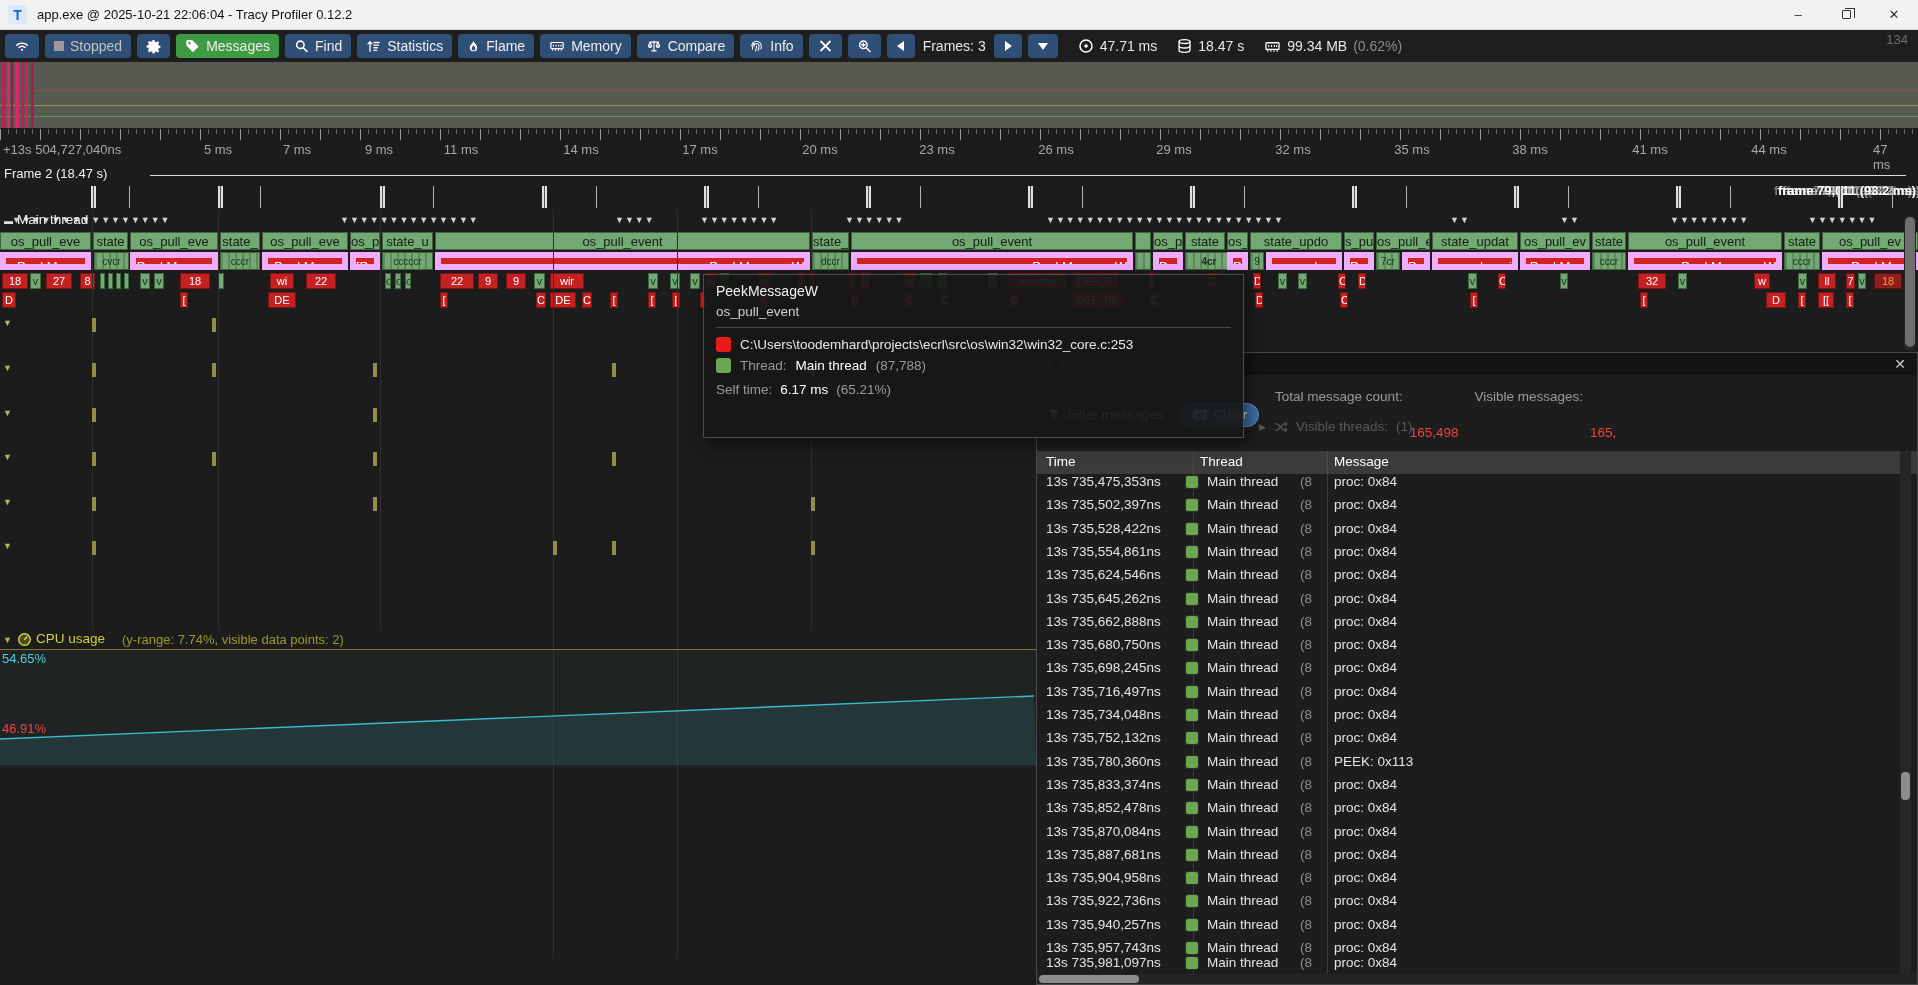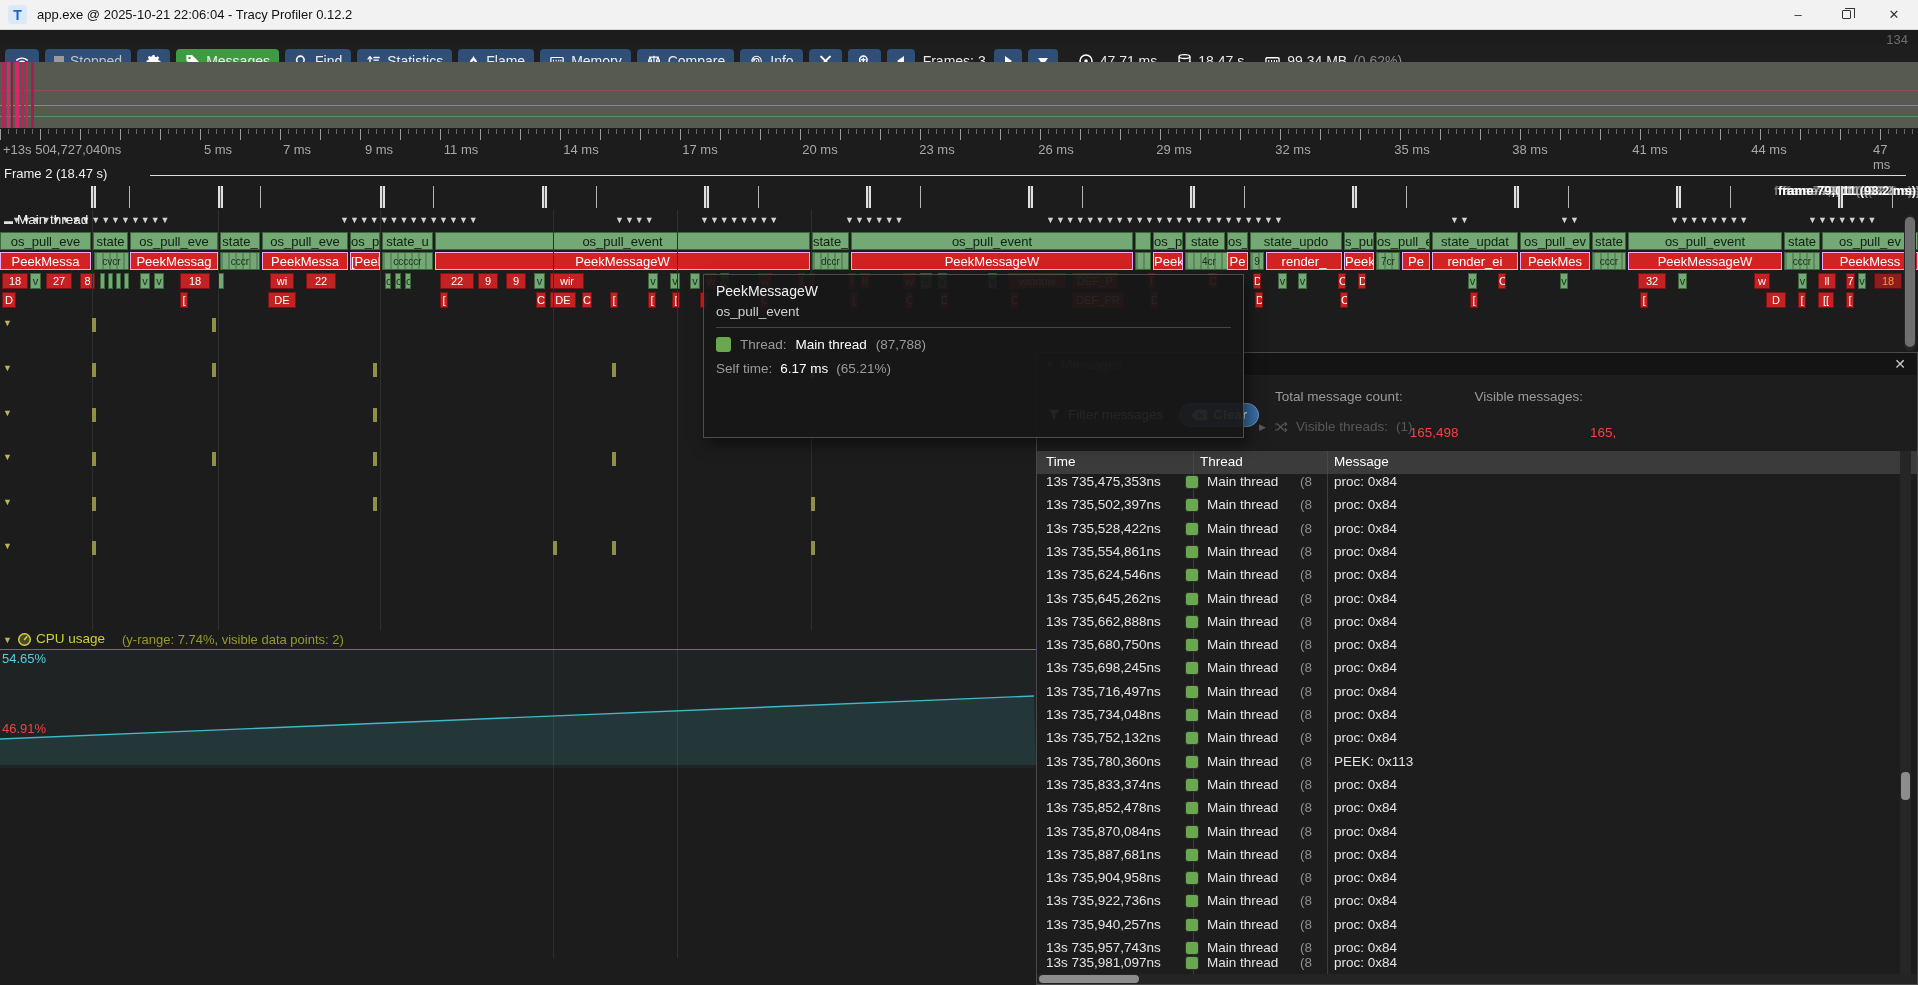--- a/index.html
+++ b/index.html
@@ -13,21 +13,21 @@
   .tracy-logo { width:19px; height:19px; margin-left:8px; background:#dce9f9; border-radius:3px;
     color:#1a66c9; font-weight:bold; font-size:14px; display:flex; align-items:center; justify-content:center; }
   .titletext { margin-left:10px; color:#111; font-size:13px; }
   .wincontrols { margin-left:auto; display:flex; height:30px; }
   .winbtn { width:48px; height:30px; display:flex; align-items:center; justify-content:center; color:#333; font-size:13px; }
   .restore-glyph { position:relative; width:9px; height:9px; border:1px solid #333; border-radius:1px; }
   .restore-glyph:before { content:""; position:absolute; left:2px; top:-3px; width:9px; height:9px; border:1px solid #333; border-left:none; border-bottom:none; }
 
   
   .toolbar { position:absolute; left:0; top:30px; width:1918px; height:32px; background:#1e1e1e;
-    display:flex; align-items:center; gap:6px; padding-left:5px;margin-top:15px; }
+    display:flex; align-items:center; gap:6px; padding-left:5px; }
   .tb { height:24px; background:#2f4f77; border:none; border-radius:4px; color:#eee; font-size:14px;
     display:flex; align-items:center; gap:6px; padding:0 9px; font-family:inherit; white-space:nowrap; }
   .tb svg { flex:0 0 auto; }
   .tb.green { background:#3f9b43; }
   .tb .dimtext { color:#c3c3c3; }
   .sq { width:10px; height:10px; background:#9a9a9a; display:inline-block; }
   .frames-label { color:#e8e8e8; font-size:14px; margin:0 2px; }
   .statgroup { display:flex; align-items:flex-end; gap:6px; color:#e8e8e8; font-size:14px; margin-left:14px; white-space:nowrap; }
   .statgroup .pct { color:#8a8a8a; }
   .fps-counter { position:absolute; right:10px; top:32px; color:#6d6d6d; font-size:13px; }
@@ -60,21 +60,21 @@
 
   
   .thread-row { position:absolute; left:0; top:211px; width:1918px; height:20px; }
   .thread-label { position:absolute; left:4px; top:1px; color:#f2f2f2; font-size:13.5px; z-index:2; }
   .thread-label .collapse-glyph { font-size:9px; color:#e0e0e0; margin-right:4px; }
   .tri-cluster { position:absolute; top:4px; color:#d2d2d2; font-size:9px; letter-spacing:1px; white-space:nowrap; }
   .zrow { position:absolute; left:0; width:1918px; height:19px; }
   .zone { position:absolute; top:0; height:18px; font-size:13px; line-height:18px; overflow:hidden;
     white-space:nowrap; text-align:center; }
   .zone.zg { background:#74a874; border:1px solid #3c663c; color:#102010; }
-  .zone.zr { background:#d32222; border:1px solid #f0abfc; color:#fff; }
+  .zone.zr { background:#d32222; border:6px solid #f0abfc; color:#fff;text-align:right; }
   .zone.zc { background:#74a874; border:1px solid #3c663c; color:#17301a; font-size:10px;
     background-image:repeating-linear-gradient(90deg,rgba(0,0,0,.18) 0 2px,transparent 2px 7px); }
   .mini { position:absolute; top:1px; height:16px; font-size:11px; line-height:15px; text-align:center;
     overflow:hidden; white-space:nowrap; }
   .mini.r { background:#c42222; border:1px solid #7d1212; color:#fff; }
   .mini.g { background:#74a874; border:1px solid #3c663c; color:#14301a; }
   .mini.o { background:#8f1d1d; border:1px solid #5d0f0f; color:#f0a030; }
 
   .gridline { position:absolute; width:1px; background:#2e2e2e; top:210px; }
   .plotrow-tri { position:absolute; left:3px; color:#b8b857; font-size:9px; }
@@ -390,21 +390,21 @@
       <div class="zone zr" style="left: 130px; width: 88px;">PeekMessag</div>
       <div class="zone zc" style="left: 220px; width: 40px;">cccr</div>
       <div class="zone zr" style="left: 262px; width: 86px;">PeekMessa</div>
       <div class="zone zr" style="left: 350px; width: 30px;">[Peek</div>
       <div class="zone zc" style="left: 382px; width: 51px;">cccccr</div>
       <div class="zone zr" style="left: 435px; width: 375px;">PeekMessageW</div>
       <div class="zone zc" style="left: 812px; width: 37px;">dccr</div>
       <div class="zone zr" style="left: 851px; width: 282px;">PeekMessageW</div>
       <div class="zone zc" style="left: 1135px; width: 16px;"></div>
       <div class="zone zr" style="left: 1153px; width: 30px;">Peek</div>
-      <div class="zone zc" style="left: 1185px; width: 48px;">4cr</div>
+      <div class="zone zc" style="left: 1185px; width: 48px; font-weight: bold;">4cr</div>
       <div class="zone zr" style="left: 1227px; width: 21px;">Pe</div>
       <div class="zone zc" style="left: 1250px; width: 14px;">9</div>
       <div class="zone zr" style="left: 1266px; width: 76px;">render_</div>
       <div class="zone zr" style="left: 1344px; width: 30px;">Peek</div>
       <div class="zone zc" style="left: 1376px; width: 24px;">7cr</div>
       <div class="zone zr" style="left: 1402px; width: 28px;">Pe</div>
       <div class="zone zr" style="left: 1432px; width: 86px;">render_ei</div>
       <div class="zone zr" style="left: 1520px; width: 70px;">PeekMes</div>
       <div class="zone zc" style="left: 1592px; width: 34px;">cccr</div>
       <div class="zone zr" style="left: 1628px; width: 154px;">PeekMessageW</div>
@@ -763,20 +763,24 @@
     <div class="msg-hscroll">
         <div class="msg-hthumb"></div>
       </div>
   </div>
 
   <div class="ztooltip">
     <div class="tt-title">PeekMessageW</div>
     <div class="tt-sub">os_pull_event</div>
     <div class="tt-sep"></div>
     <div class="tt-row">
+      <span class="tt-swatch" id="ttSrcSwatch" style="background: rgb(232, 26, 26);"></span>
+      <span>C:\Users\toodemhard\projects\ecrl\src\os\win32\win32_core.c:253</span>
+    </div>
+    <div class="tt-row">
       <span class="tt-swatch" id="ttThreadSwatch" style="background: rgb(106, 168, 79);"></span>
       <span class="tt-dim">Thread:</span>
       <span class="tt-strong">Main thread</span>
       <span class="tt-dim">(87,788)</span>
     </div>
     <div class="tt-stat">
       <span>Self time:</span>
       <span class="tt-strong">6.17 ms</span>
       <span>(65.21%)</span>
     </div>

